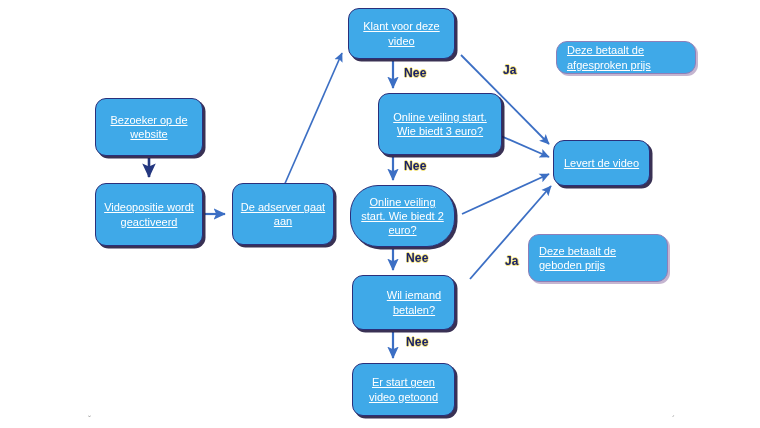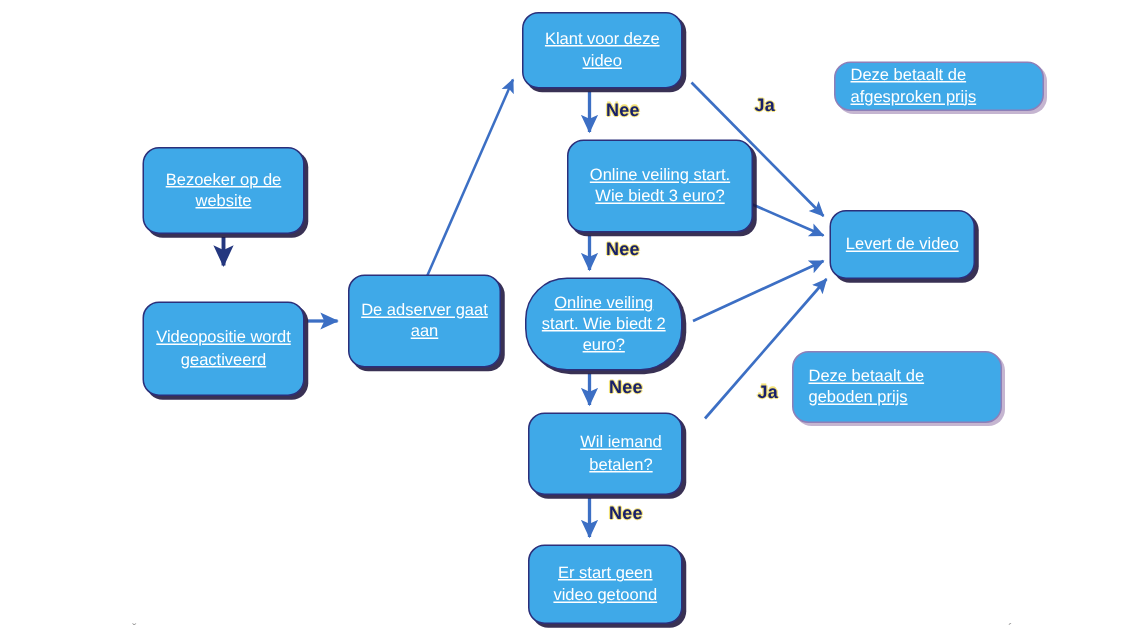--- a/index.html
+++ b/index.html
@@ -125,21 +125,21 @@
     </g>
     <g>
       <line x1="470" y1="279" x2="551" y2="186" stroke="#3C6FC4" stroke-width="1.8" marker-end="url(#ah-blue)"></line>
     </g>
   </svg>
 
   <div class="node" style="left:95px; top:98px; width:108px; height:58px;">
     <span>Bezoeker op de website</span>
   </div>
 
-  <div class="node" style="left:95px; top:183px; width:108px; height:63px;margin-top:18px;">
+  <div class="node" style="left:95px; top:183px; width:108px; height:63px;">
     <span>Videopositie wordt geactiveerd</span>
   </div>
 
   <div class="node" style="left:232px; top:183px; width:102px; height:62px;">
     <span>De adserver gaat aan</span>
   </div>
 
   <div class="node" style="left:348px; top:8px; width:107px; height:51px;">
     <span>Klant voor deze video</span>
   </div>

